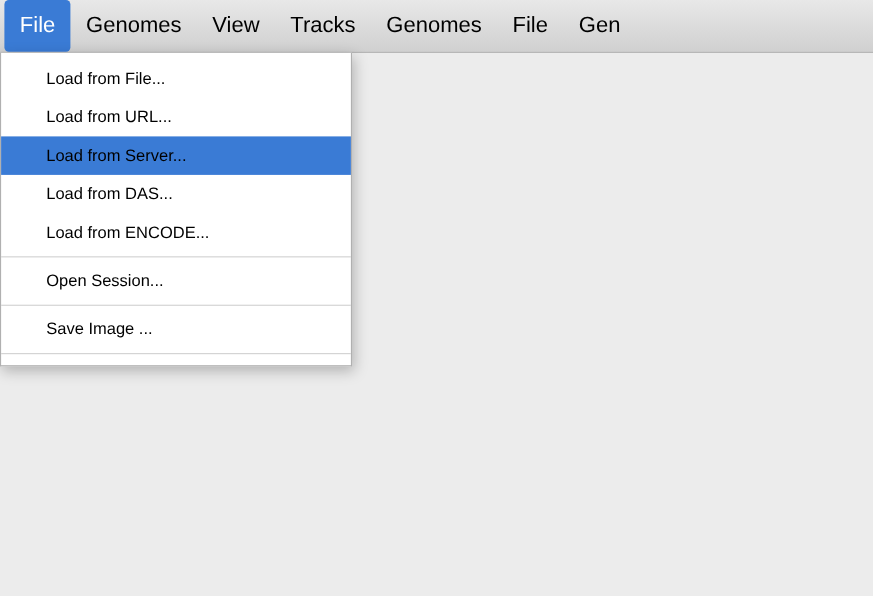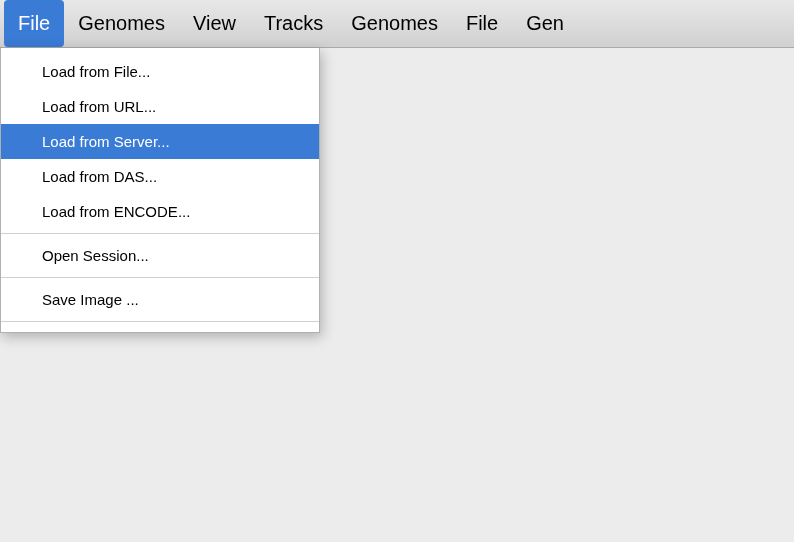--- a/index.html
+++ b/index.html
@@ -65,21 +65,21 @@
       display: block;
       padding: 9px 41px;
       font-size: 15px;
       color: #000;
       cursor: pointer;
       white-space: nowrap;
     }
 
     .menu-item.highlighted {
       background: #3a7bd5;
-      color: #ffffff;
+      color: #000000;
     }
 
     .menu-separator {
       height: 1px;
       background: #d0d0d0;
       margin: 4px 0;
     }
 
     
     .bg-content {

